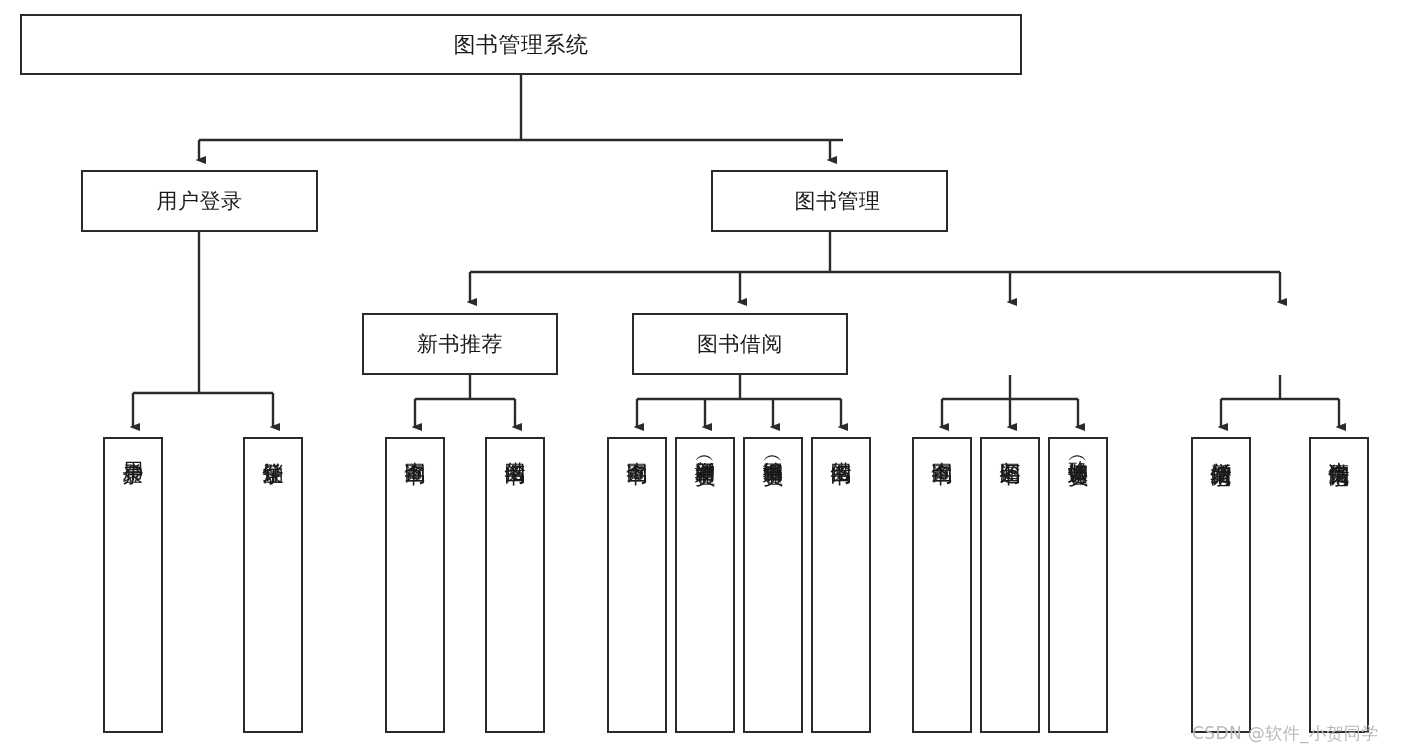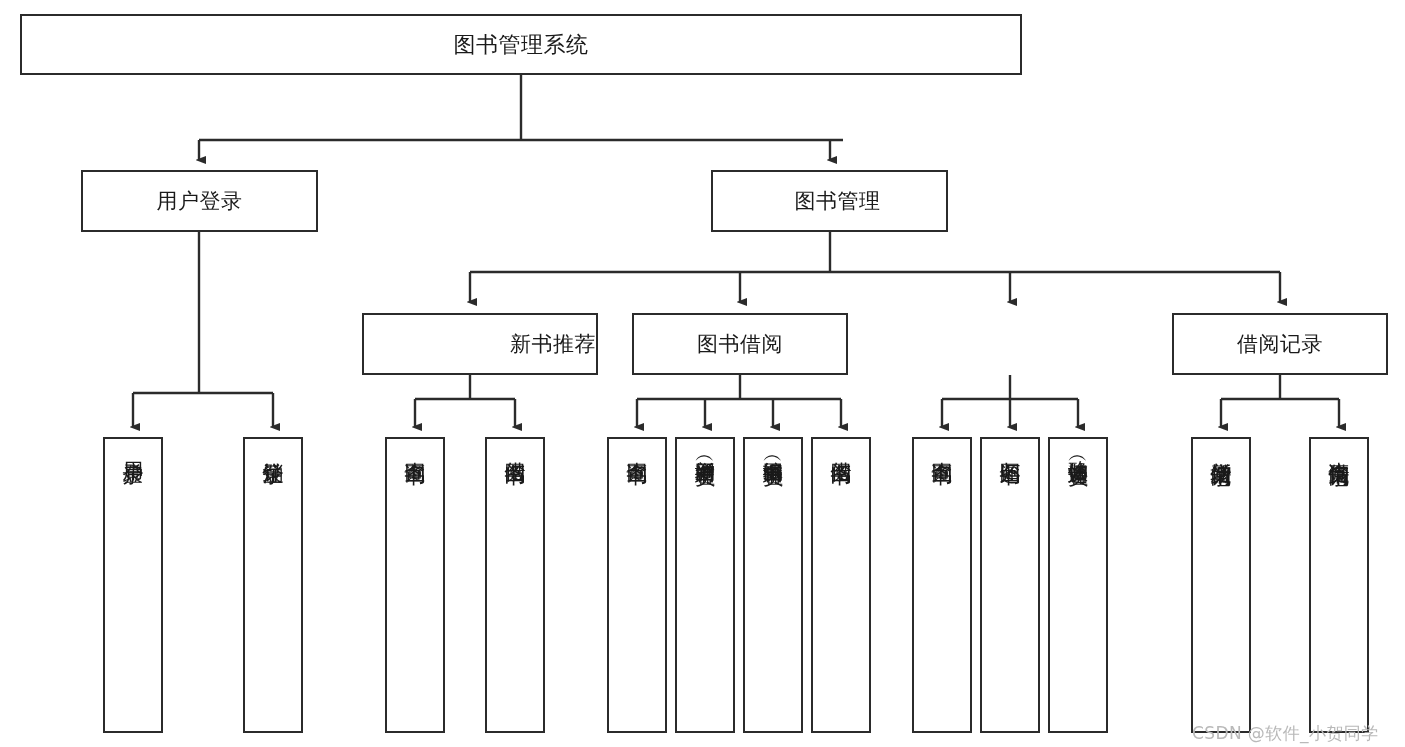--- a/index.html
+++ b/index.html
@@ -137,32 +137,29 @@
   </div>
 
   <div class="node horizontal" style="left:81px; top:170px; width:237px; height:62px;">
     <span class="node-label">用户登录</span>
   </div>
 
   <div class="node horizontal" style="left:711px; top:170px; width:237px; height:62px;padding-left:16px;">
     <span class="node-label">图书管理</span>
   </div>
 
-  <div class="node horizontal" style="left:362px; top:313px; width:236px; height:62px;justify-content:flex-end;">
+  <div class="node horizontal" style="left:362px; top:313px; width:196px; height:62px;">
     <span class="node-label">新书推荐</span>
   </div>
 
   <div class="node horizontal" style="left:632px; top:313px; width:216px; height:62px;align-items:center;">
     <span class="node-label">图书借阅</span>
   </div>
 
 
-  <div class="node horizontal" style="left:1172px; top:313px; width:216px; height:62px;">
-    <span class="node-label">借阅记录</span>
-  </div>
 
   <div class="node vertical" style="left:103px; top:437px; width:60px; height:296px;">
     <span class="node-label">用户登录</span>
   </div>
 
   <div class="node vertical" style="left:243px; top:437px; width:60px; height:296px;">
     <span class="node-label">注销登录</span>
   </div>
 
   <div class="node vertical" style="left:385px; top:437px; width:60px; height:296px;">

